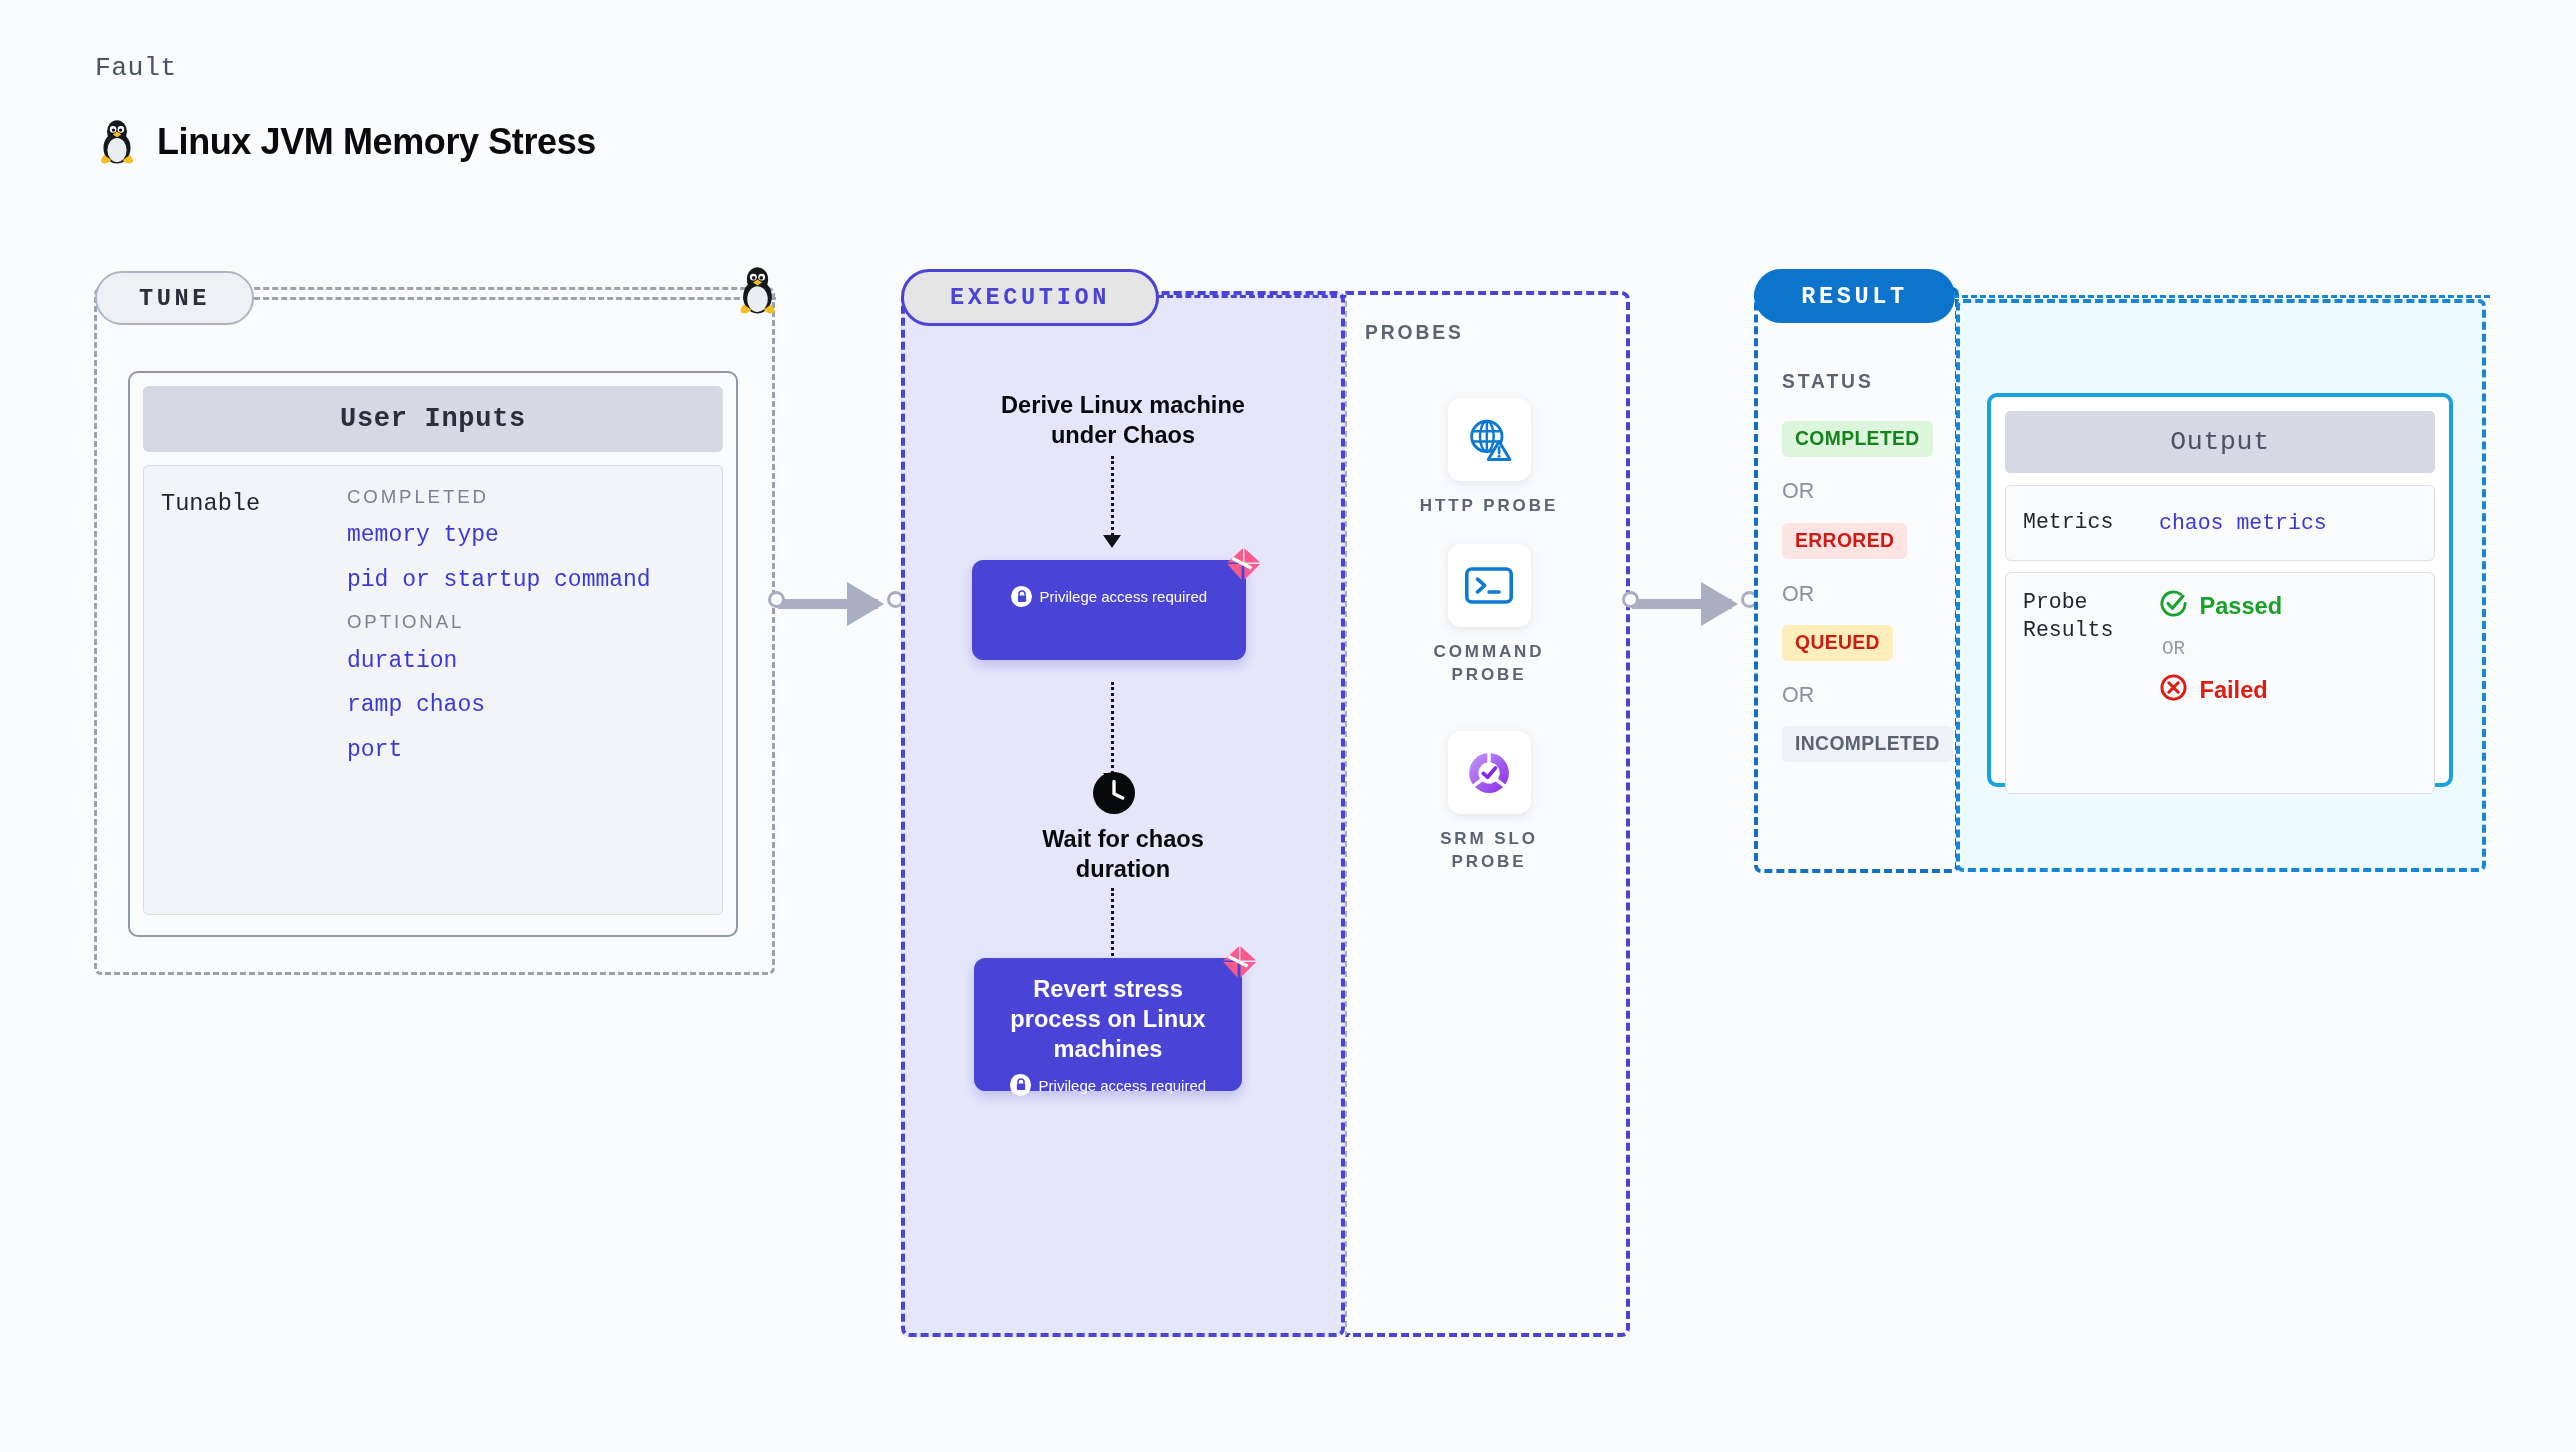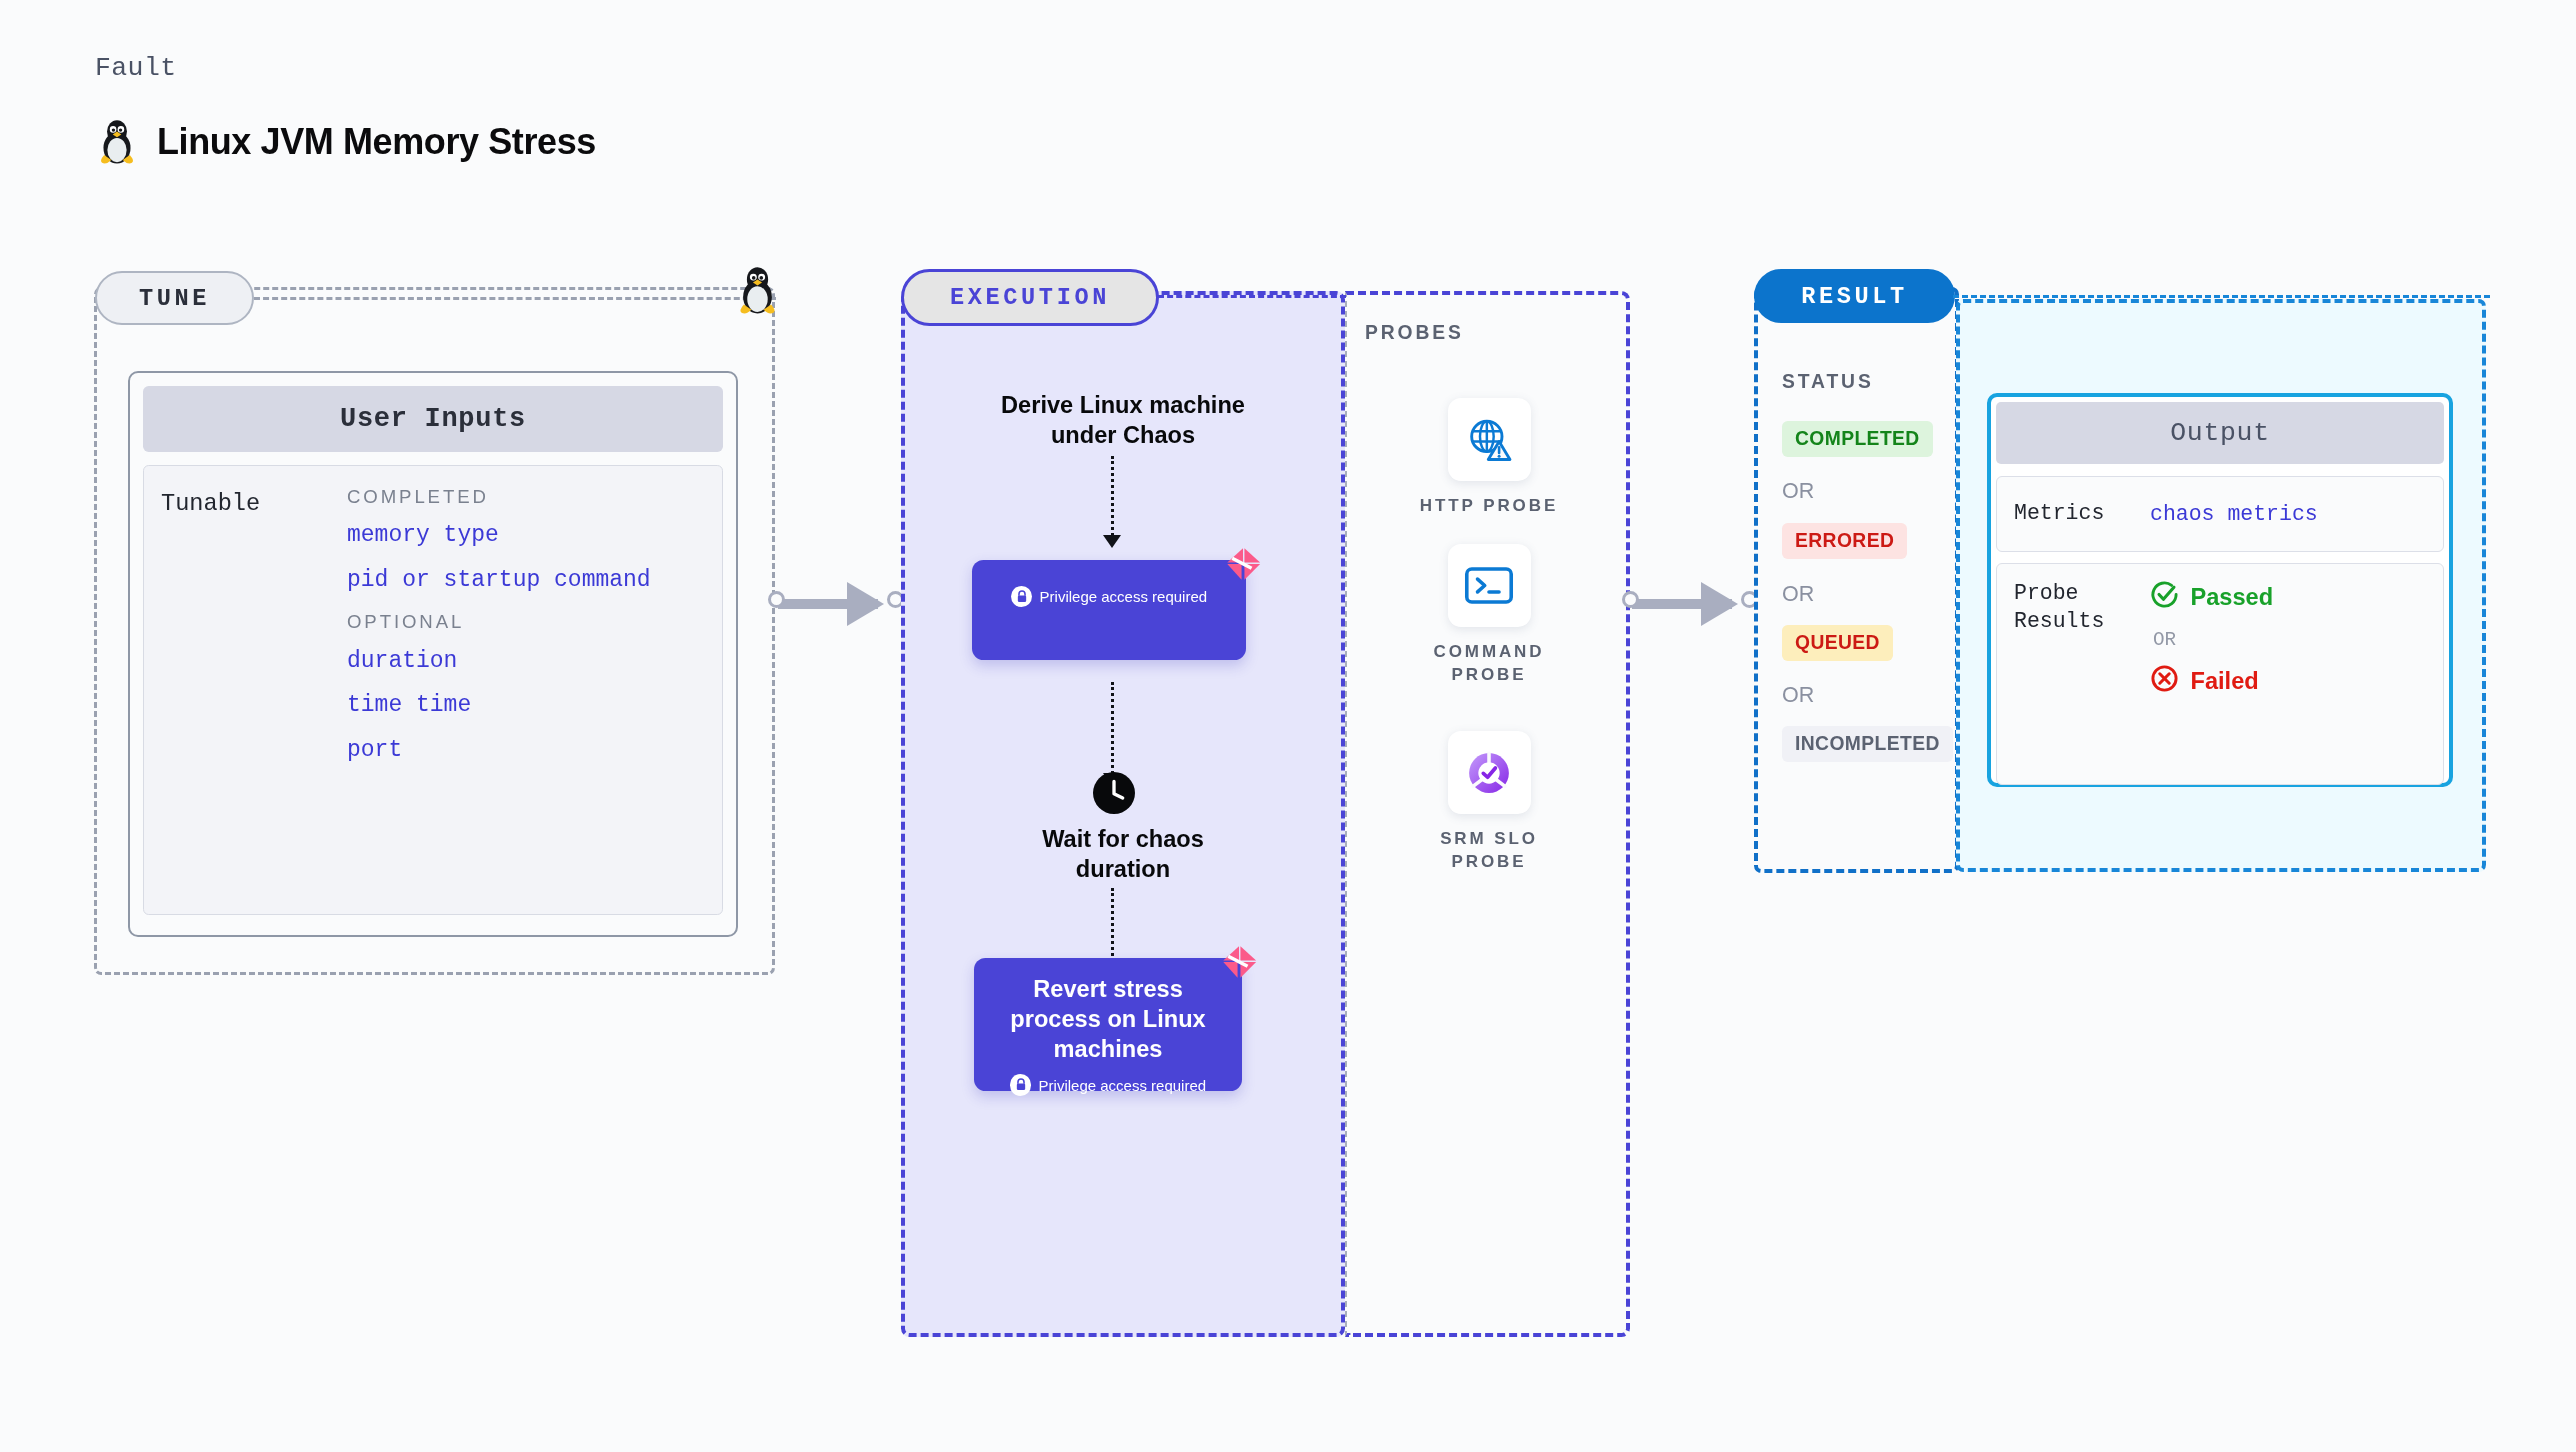--- a/index.html
+++ b/index.html
@@ -272,21 +272,21 @@
   #st-incompleted { left: 1782px; top: 726px; background: #f0f1f6; color: #5b6271; }
 
   
   #output-card {
     position: absolute; left: 1987px; top: 393px;
     width: 466px; height: 394px;
     background: #ffffff;
     border: 4.3px solid #18a3e0;
     border-radius: 10px;
     box-sizing: border-box;
-    padding: 5px;
+    padding: 14px;
   }
   #output-header {
     height: 62px; background: #d6d8e4; border-radius: 5px;
     display: flex; align-items: center; justify-content: center;
     font-family: "Liberation Mono", monospace;
     font-size: 26.5px; color: #4a5265; letter-spacing: 0.7px;
   }
   .output-row {
     margin-top: 11.5px;
     background: #fafbfc;
@@ -362,21 +362,21 @@
 <div id="user-inputs-card">
   <div id="user-inputs-header">User Inputs</div>
   <div id="user-inputs-body">
     <div id="tunable-label">Tunable</div>
     <div id="tunable-list">
       <div class="group-title">COMPLETED</div>
       <div class="tunable-item">memory type</div>
       <div class="tunable-item">pid or startup command</div>
       <div class="group-title second">OPTIONAL</div>
       <div class="tunable-item">duration</div>
-      <div class="tunable-item">time time</div>
+      <div class="tunable-item">ramp chaos</div>
       <div class="tunable-item">port</div>
     </div>
   </div>
 </div>
 
 <div class="connector" id="conn-1">
   <div class="bar"></div>
   <div class="head"></div>
   <div class="dot left"></div>
   <div class="dot right"></div>

